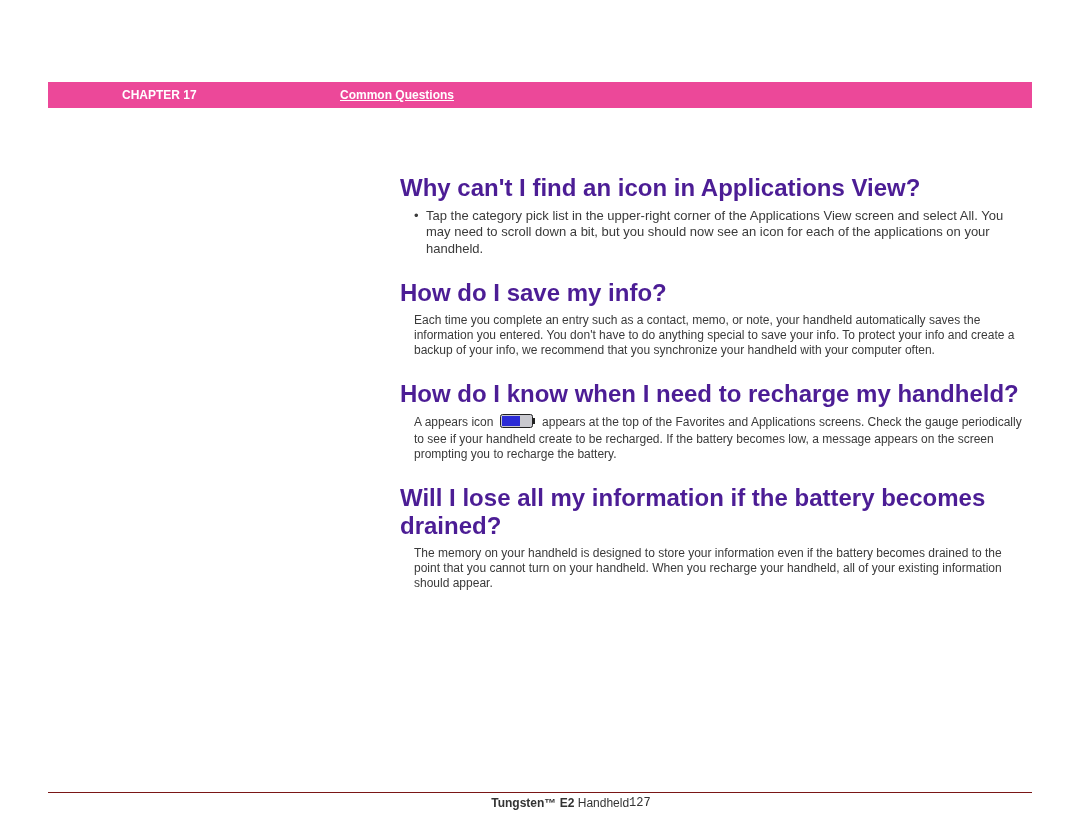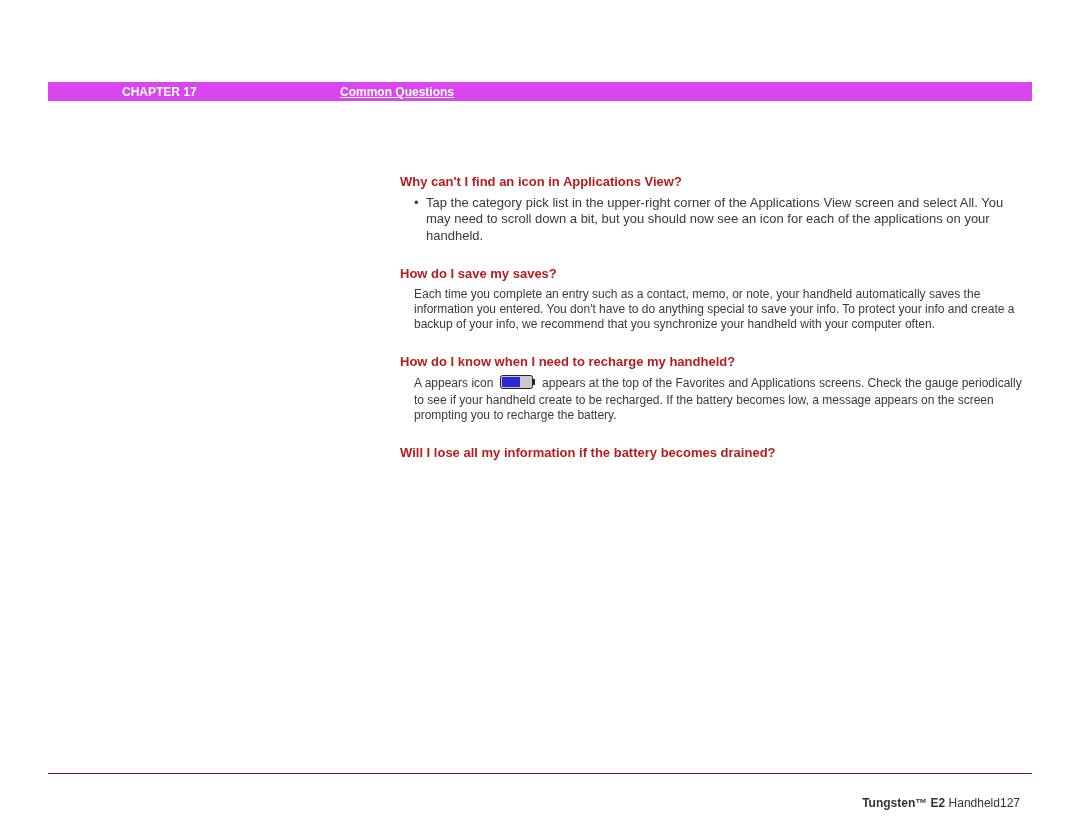--- a/index.html
+++ b/index.html
@@ -9,22 +9,22 @@
     font-family: Arial, Helvetica, sans-serif;
     background: #ffffff;
     color: #1a1a1a;
     position: relative;
   }
   .header-bar {
     position: absolute;
     top: 82px;
     left: 48px;
     right: 48px;
-    height: 19px;
-    background: #d946ef;
+    height: 26px;
+    background: #ec4899;
     display: flex;
     align-items: center;
     color: #fff;
     font-size: 12px;
     font-weight: bold;
   }
   .header-chapter {
     padding-left: 74px;
     width: 292px;
   }
@@ -32,23 +32,23 @@
     padding-left: 0;
     text-decoration: underline;
   }
   .content {
     position: absolute;
     top: 160px;
     left: 400px;
     width: 630px;
   }
   .question {
-    font-size: 13px;
+    font-size: 24px;
     font-weight: bold;
-    color: #b91c1c;
+    color: #4c1d95;
     margin-bottom: 6px;
     margin-top: 22px;
   }
   .question:first-child {
     margin-top: 14px;
   }
   .content ul {
     list-style: none;
     margin-left: 14px;
   }
@@ -82,66 +82,68 @@
     display: inline-block;
     vertical-align: middle;
     margin: 0 3px;
   }
   .footer {
     position: absolute;
     bottom: 24px;
     left: 48px;
     right: 48px;
     border-top: 1px solid #7a1616;
-    padding-top: 22px;
+    padding-top: 3px;
     display: flex;
-    justify-content: flex-end;
+    justify-content: center;
     font-size: 12px;
     color: #333;
   }
   .footer-left {
     padding-left: 74px;
   }
   .footer-left b { font-weight: bold; }
   .footer-right {
     padding-right: 12px;
+    font-family: Liberation Mono, monospace;
   }
 </style>
 </head>
 <body>
 
 <div class="header-bar">
   <div class="header-chapter">CHAPTER 17</div>
   <div class="header-title">Common Questions</div>
 </div>
 
 <div class="content">
 
   <div class="question">Why can't I find an icon in Applications View?</div>
   <ul>
     <li>Tap the category pick list in the upper-right corner of the Applications View screen and select All. You may need to scroll down a bit, but you should now see an icon for each of the applications on your handheld.</li>
   </ul>
 
-  <div class="question">How do I save my saves?</div>
+  <div class="question">How do I save my info?</div>
   <div class="para">Each time you complete an entry such as a contact, memo, or note, your handheld automatically saves the information you entered. You don't have to do anything special to save your info. To protect your info and create a backup of your info, we recommend that you synchronize your handheld with your computer often.</div>
 
   <div class="question">How do I know when I need to recharge my handheld?</div>
   <div class="para">
     <span>A appears icon </span>
     <span class="battery-icon">
       <svg width="36" height="14" viewBox="0 0 36 14">
         <rect x="0.5" y="0.5" width="32" height="13" rx="2" fill="#c9c9cf" stroke="#222" stroke-width="1"></rect>
         <rect x="32" y="4" width="3" height="6" fill="#222"></rect>
         <rect x="2" y="2" width="18" height="10" fill="#2b2bd6"></rect>
       </svg>
     </span>
     <span> appears at the top of the Favorites and Applications screens. Check the gauge periodically to see if your handheld create to be recharged. If the battery becomes low, a message appears on the screen prompting you to recharge the battery.</span>
   </div>
 
   <div class="question">Will I lose all my information if the battery becomes drained?</div>
+  <div class="para">The memory on your handheld is designed to store your information even if the battery becomes drained to the point that you cannot turn on your handheld. When you recharge your handheld, all of your existing information should appear.</div>
 
 </div>
 
 <div class="footer">
   <div class="footer-left">
     <b>Tungsten™ E2</b><span> Handheld</span>
   </div>
   <div class="footer-right">127</div>
 </div>
 

